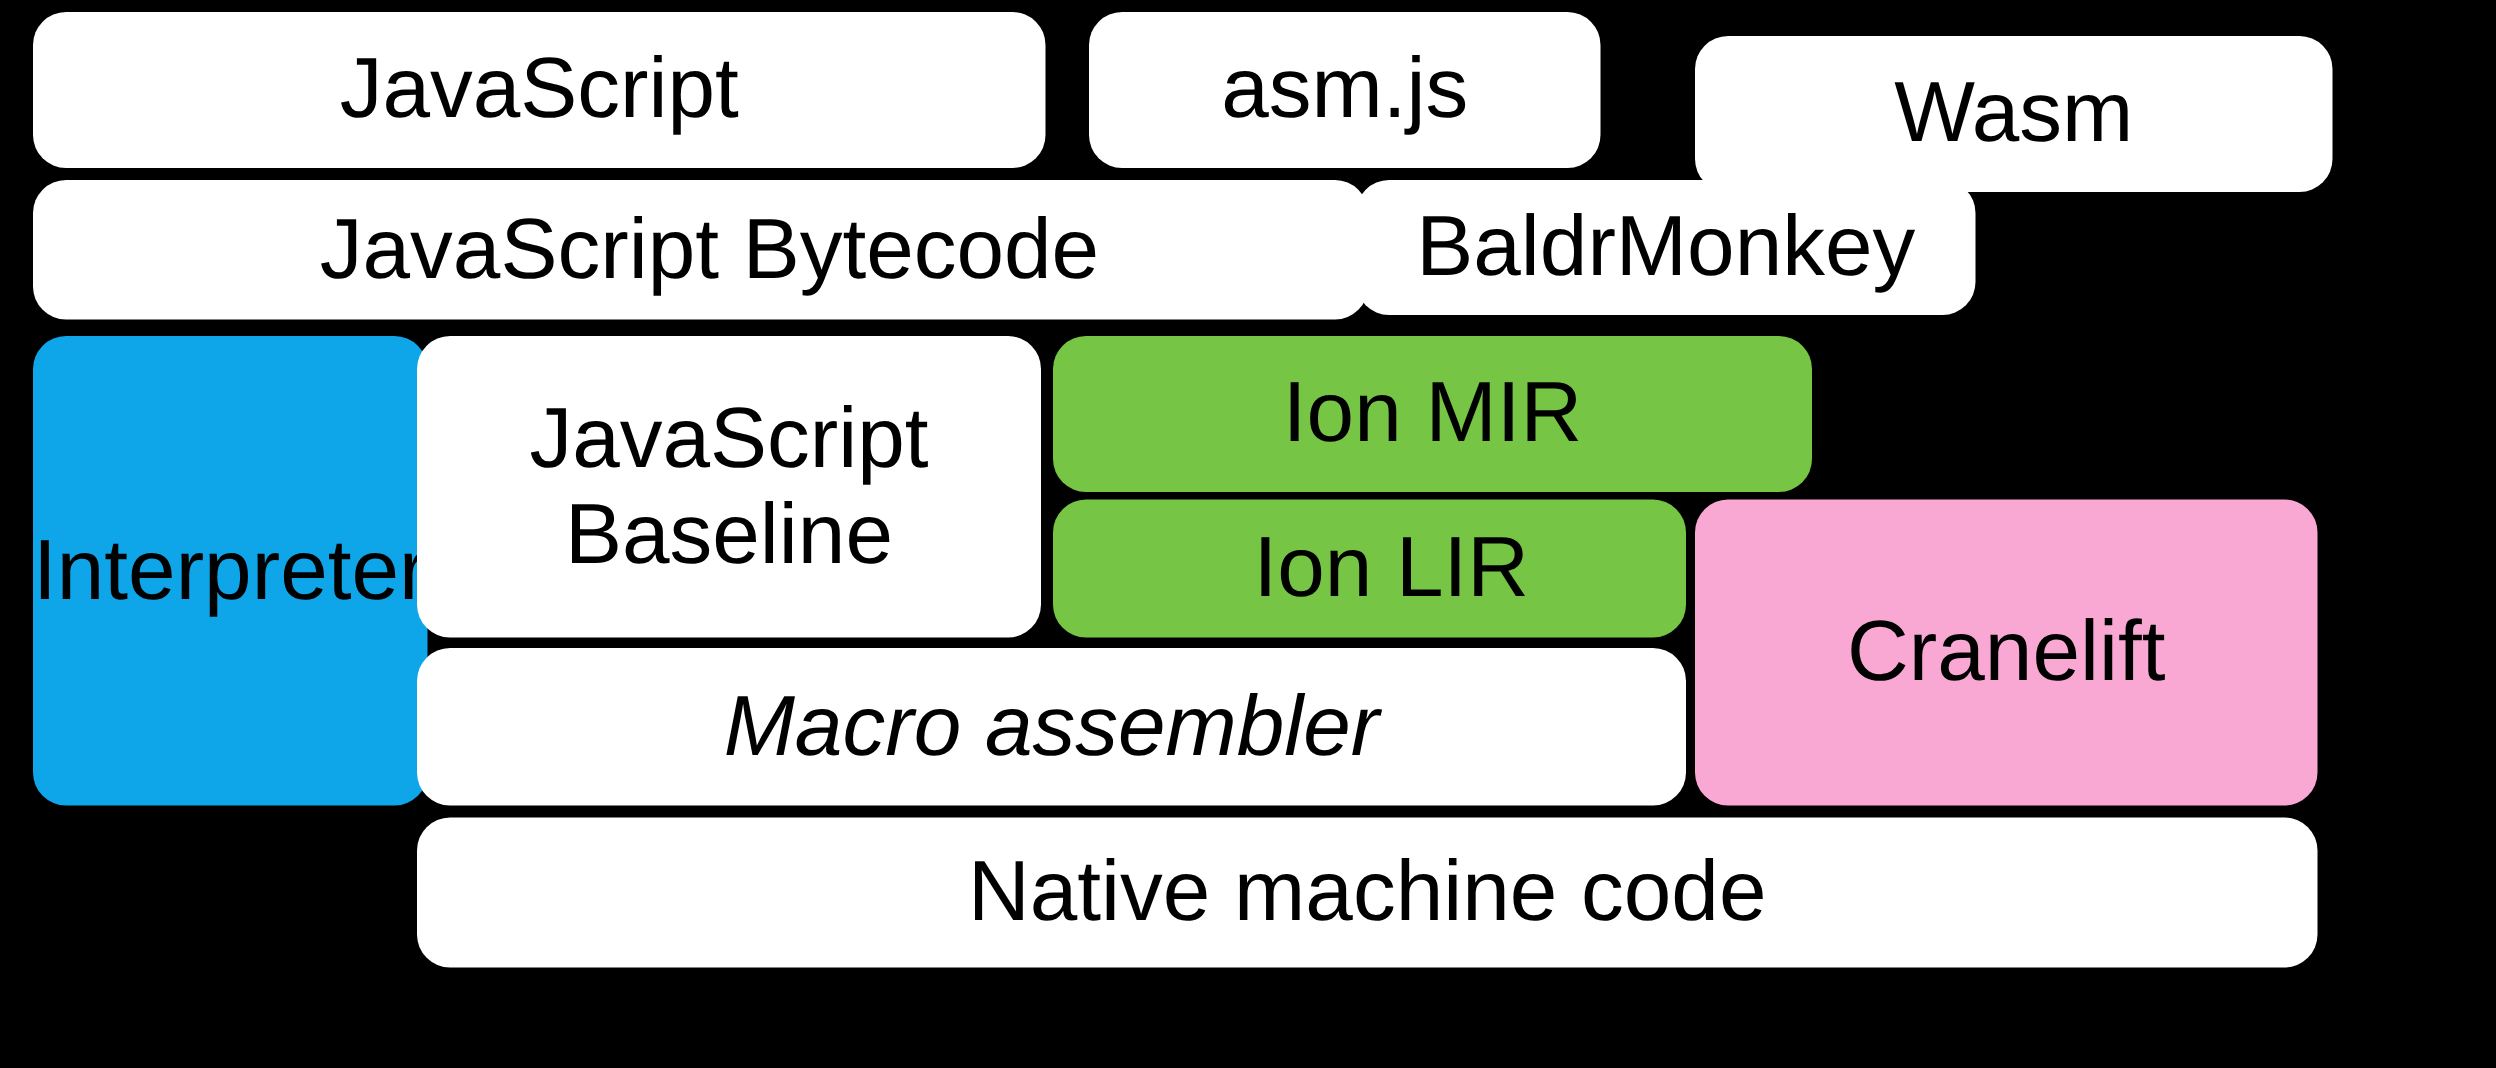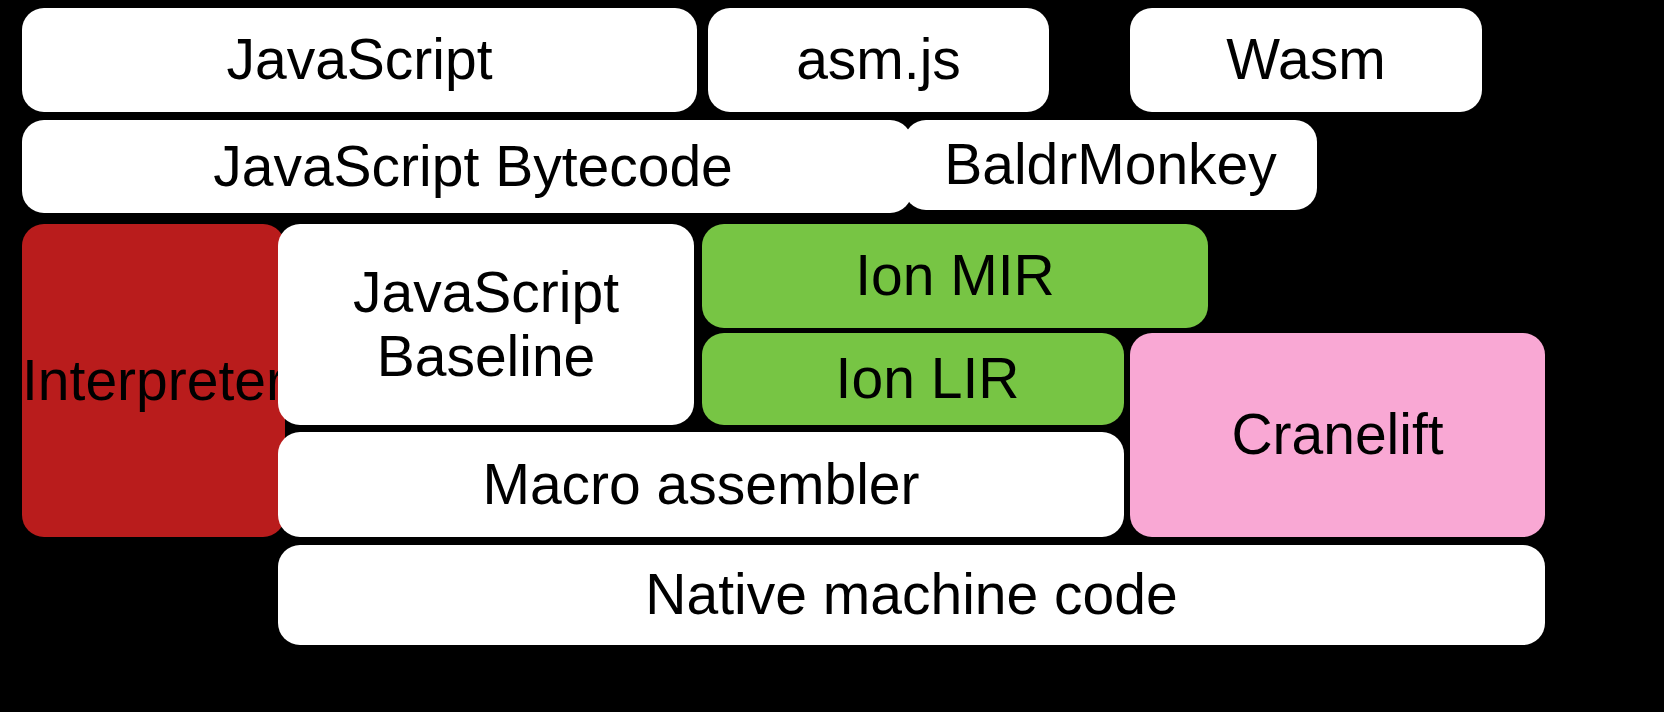--- a/index.html
+++ b/index.html
@@ -29,34 +29,34 @@
     border-radius: 22px;
     color: #000000;
     font-size: 57px;
     line-height: 1.12;
     font-weight: 400;
     letter-spacing: 0px;
     white-space: pre-line;
     font-family: "Liberation Sans", sans-serif;
   }
   .fill-white  { background: #ffffff; }
-  .fill-gray   { background: #b91c1c; }
+  .fill-gray   { background: #0ea5e9; }
   .fill-green  { background: #77c544; }
   .fill-pink   { background: #f9a8d4; }
 </style>
 </head>
 <body>
 
 <div id="diagram" style="width: 1664px; height: 712px; background: rgb(0, 0, 0);">
     <div class="node fill-white" style="left: 22px; top: 8px; width: 675px; height: 104px;">JavaScript</div>
-    <div class="node fill-white" style="left: 708px; top: 8px; width: 341px; height: 104px;">asm.js</div>
-    <div class="node fill-white" style="left: 1130px; top: 8px; width: 352px; height: 104px;">Wasm</div>
+    <div class="node fill-white" style="left: 726px; top: 8px; width: 341px; height: 104px;">asm.js</div>
+    <div class="node fill-white" style="left: 1130px; top: 24px; width: 425px; height: 104px;">Wasm</div>
     <div class="node fill-white" style="left: 22px; top: 120px; width: 890px; height: 93px; padding-left: 12px;">JavaScript Bytecode</div>
     <div class="node fill-white" style="left: 904px; top: 120px; width: 413px; height: 90px;">BaldrMonkey</div>
     <div class="node fill-gray" style="left: 22px; top: 224px; width: 263px; height: 313px;">Interpreter</div>
     <div class="node fill-white" style="left: 278px; top: 224px; width: 416px; height: 201px;">JavaScript
 Baseline</div>
     <div class="node fill-green" style="left: 702px; top: 224px; width: 506px; height: 104px;">Ion MIR</div>
     <div class="node fill-green" style="left: 702px; top: 333px; width: 422px; height: 92px; padding-left: 29px;">Ion LIR</div>
     <div class="node fill-pink" style="left: 1130px; top: 333px; width: 415px; height: 204px;">Cranelift</div>
-    <div class="node fill-white" style="left: 278px; top: 432px; width: 846px; height: 105px;">Macro assembler</div>
+    <div class="node fill-white" style="left: 278px; top: 432px; width: 846px; height: 105px; font-style: italic;">Macro assembler</div>
     <div class="node fill-white" style="left: 278px; top: 545px; width: 1267px; height: 100px;">Native machine code</div>
   </div>
 
 </body></html>

